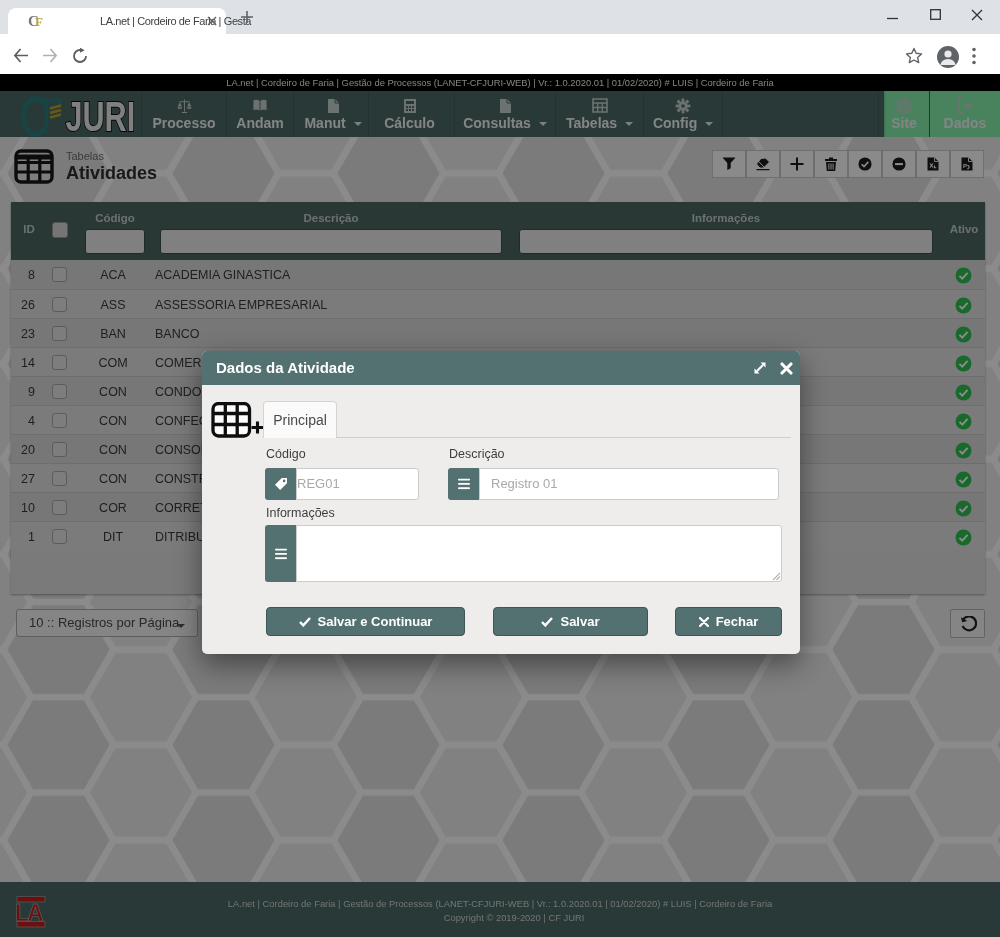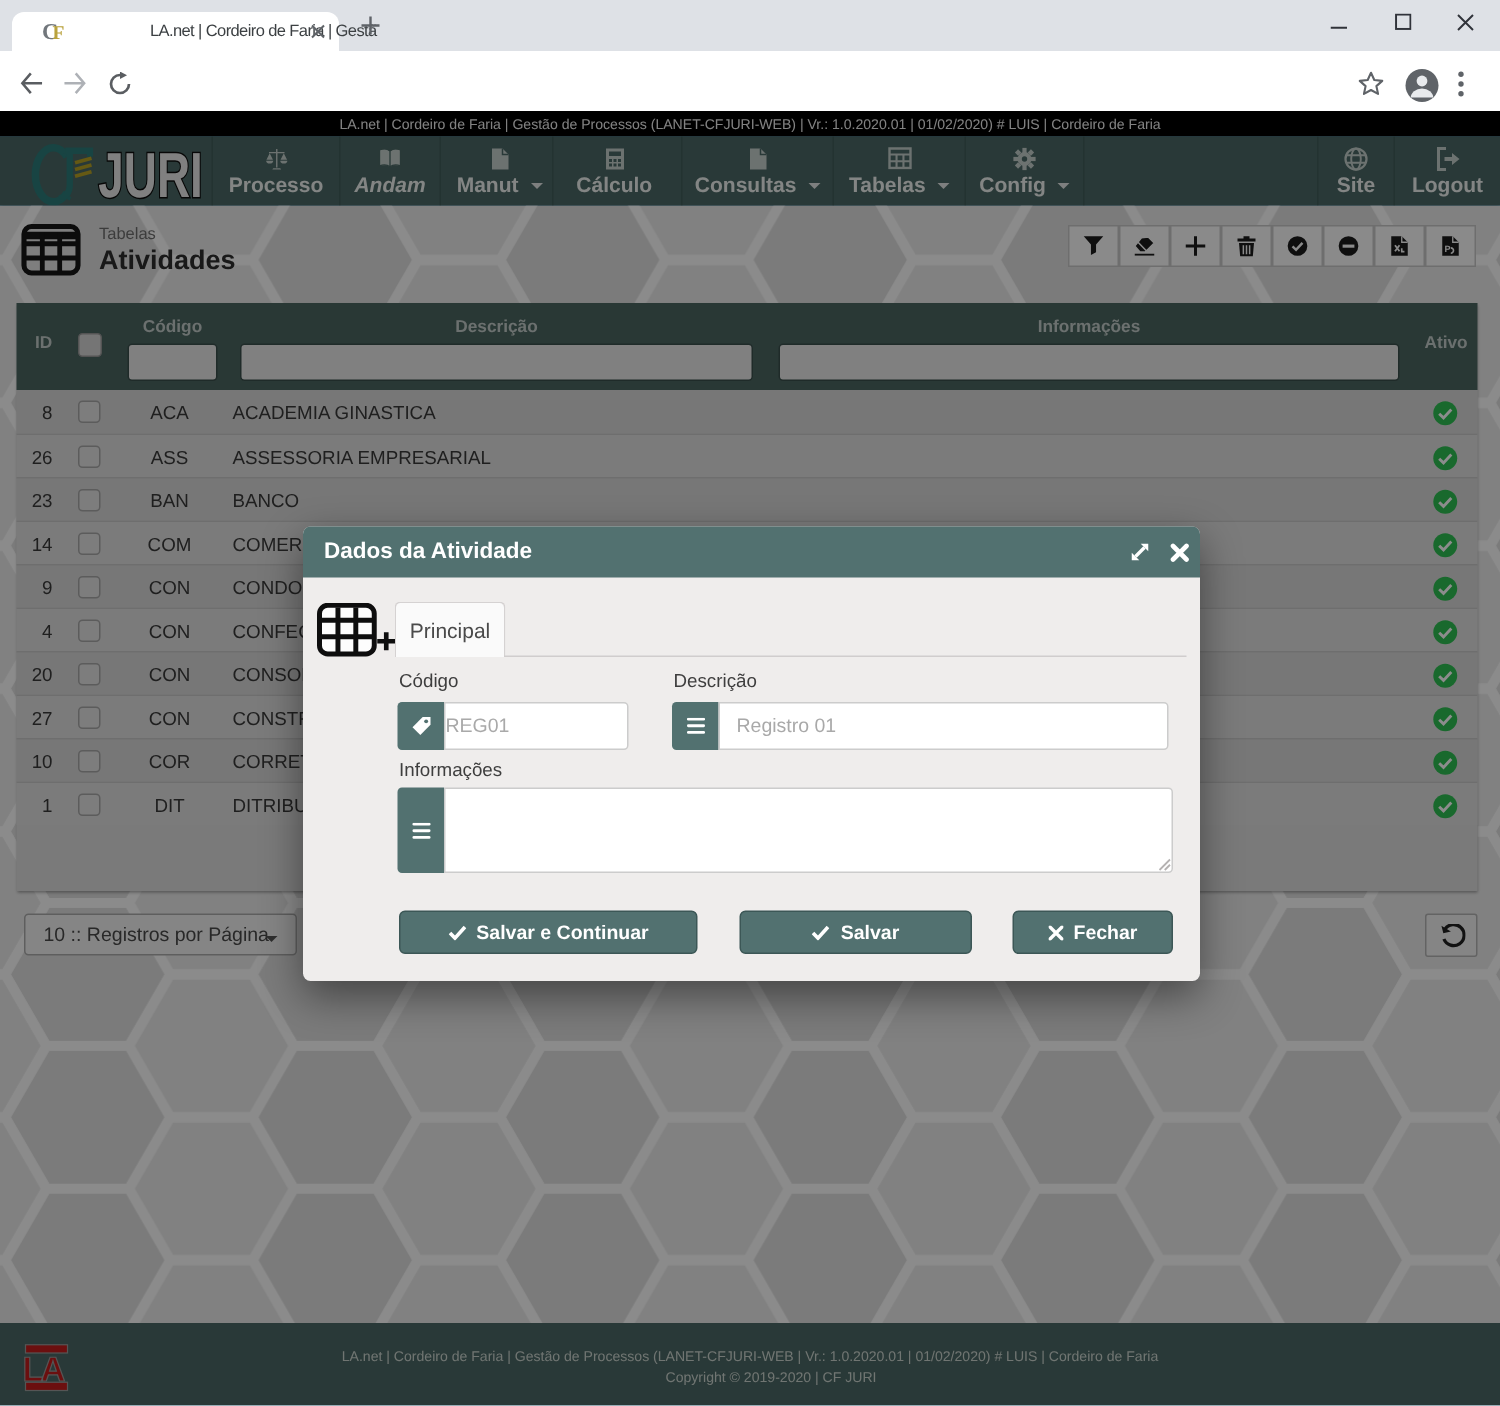--- a/index.html
+++ b/index.html
@@ -9,23 +9,23 @@
 
   
   #tabstrip { position:absolute; left:0; top:0; width:1000px; height:34px; background:#dee1e6; }
   #tab { position:absolute; left:8px; top:8px; width:218px; height:26px; background:#fff; border-radius:8px 8px 0 0; }
   #tabtitle { position:absolute; left:44px; top:7px; width:155px; height:15px; font-size:11px; letter-spacing:-0.4px; color:#3c4043; white-space:nowrap; overflow:hidden;margin-left:48px; }
   #toolbar { position:absolute; left:0; top:34px; width:1000px; height:40px; background:#fff; }
   #urlpill { position:absolute; left:100px; top:7px; width:800px; height:27px; background:#f1f3f4; border-radius:14px; }
   #urltext { position:absolute; left:32px; top:6px; font-size:13px; color:#202124; }
 
   
-  #page { position:absolute; left:0; top:74px; width:1000px; height:863px; background:#7dd3fc; overflow:hidden; }
+  #page { position:absolute; left:0; top:74px; width:1000px; height:863px; background:#86efac; overflow:hidden; }
   #blackbar { position:absolute; left:0; top:0; width:1000px; height:17px; background:#000; color:#ededed; font-size:9.4px; text-align:center; line-height:17px; }
-  #nav { position:absolute; left:0; top:17px; width:1000px; height:46px; background:#4c6966; box-shadow:0 2px 3px rgba(0,0,0,.35); }
+  #nav { position:absolute; left:0; top:17px; width:884px; height:46px; background:#4c6966; box-shadow:0 2px 3px rgba(0,0,0,.35); }
   .navitem { position:absolute; top:0; height:46px; border-left:1px solid #415d5a; color:#eef2f1; text-align:center; }
   .navitem .nlabel { position:absolute; left:0; right:0; top:24px; font-size:14px; font-weight:bold; }
   .navitem .nicon { position:absolute; left:0; right:0; top:7px; height:16px; }
   .caret { display:inline-block; width:0; height:0; border-left:4px solid transparent; border-right:4px solid transparent; border-top:4px solid #e4e8e7; vertical-align:middle; margin-left:4px; }
 
   #content { position:absolute; left:0; top:63px; width:1000px; height:745px; }
   #hexbg { position:absolute; left:0; top:0; width:1000px; height:745px; }
 
   
   #pgicon { position:absolute; left:14px; top:12px; }
@@ -145,21 +145,21 @@
             <g fill="#c5d0cd">
               <path d="M8 1.5 h1 v13 h-1 Z"></path>
               <path d="M3 3.5 h11 v1 h-11 Z"></path>
               <path d="M6 15 h5 l0.6 1 h-6.2 Z"></path>
               <path d="M3.5 4.5 L1.2 9 h4.6 Z M1 9.7 h5 a2.5 2 0 0 1 -5 0 Z"></path>
               <path d="M13.5 4.5 L11.2 9 h4.6 Z M11 9.7 h5 a2.5 2 0 0 1 -5 0 Z"></path>
             </g>
           </svg></div>
         <div class="nlabel">Processo</div>
       </div>
-    <div class="navitem" style="left:226px;width:67px;font-style:italic;">
+    <div class="navitem" style="left:226px;width:67px;">
         <div class="nicon"><svg width="16" height="15" viewBox="0 0 16 15">
             <path d="M8 2.6 C6.3 1.2 3.2 1.1 1 2 V12.6 C3.2 11.8 6.3 11.9 8 13.2 C9.7 11.9 12.8 11.8 15 12.6 V2 C12.8 1.1 9.7 1.2 8 2.6 Z M8 2.6 V13.2" fill="#c5d0cd" stroke="#4c6966" stroke-width="0.9"></path>
           </svg></div>
         <div class="nlabel">Andam</div>
       </div>
     <div class="navitem" style="left:293px;width:79px;">
         <div class="nicon"><svg width="13" height="16" viewBox="0 0 13 16">
             <path d="M1 1 h7 l4 4 v10 h-11 Z" fill="#c5d0cd"></path>
             <path d="M8 1 v4 h4" fill="none" stroke="#4c6966" stroke-width="1"></path>
           </svg></div>
@@ -218,21 +218,21 @@
             <ellipse cx="8" cy="8" rx="3.2" ry="7" fill="none" stroke="#c5d0cd" stroke-width="1.3"></ellipse>
             <path d="M1.3 5.5 h13.4 M1.3 10.5 h13.4" stroke="#c5d0cd" stroke-width="1.3"></path>
           </svg></div>
         <div class="nlabel">Site</div>
       </div>
     <div class="navitem" style="left:929px;width:71px;">
         <div class="nicon"><svg width="17" height="16" viewBox="0 0 17 16">
             <path d="M7 1 H2 V15 H7" fill="none" stroke="#c5d0cd" stroke-width="2"></path>
             <path d="M6 6.7 h5 V4 l5 4 l-5 4 V9.3 h-5 Z" fill="#c5d0cd"></path>
           </svg></div>
-        <div class="nlabel">Logout</div>
+        <div class="nlabel">Dados</div>
       </div>
   </div>
 
   <div id="content">
     <svg id="hexbg" width="1000" height="745">
       <defs>
         <path id="hx" d="M-55 0 L-27.5 -47.63 L27.5 -47.63 L55 0 L27.5 47.63 L-27.5 47.63 Z" fill="none" stroke="#fdfdfd" stroke-width="6.5"></path>
         <path id="hxf" d="M-52 0 L-26 -45 L26 -45 L52 0 L26 45 L-26 45 Z" fill="rgba(0,0,0,0.05)" stroke="none"></path>
         <pattern id="hexpat" width="165" height="95.26" patternUnits="userSpaceOnUse" patternTransform="translate(141,83.94)">
           <use href="#hx" x="0" y="0"></use>

